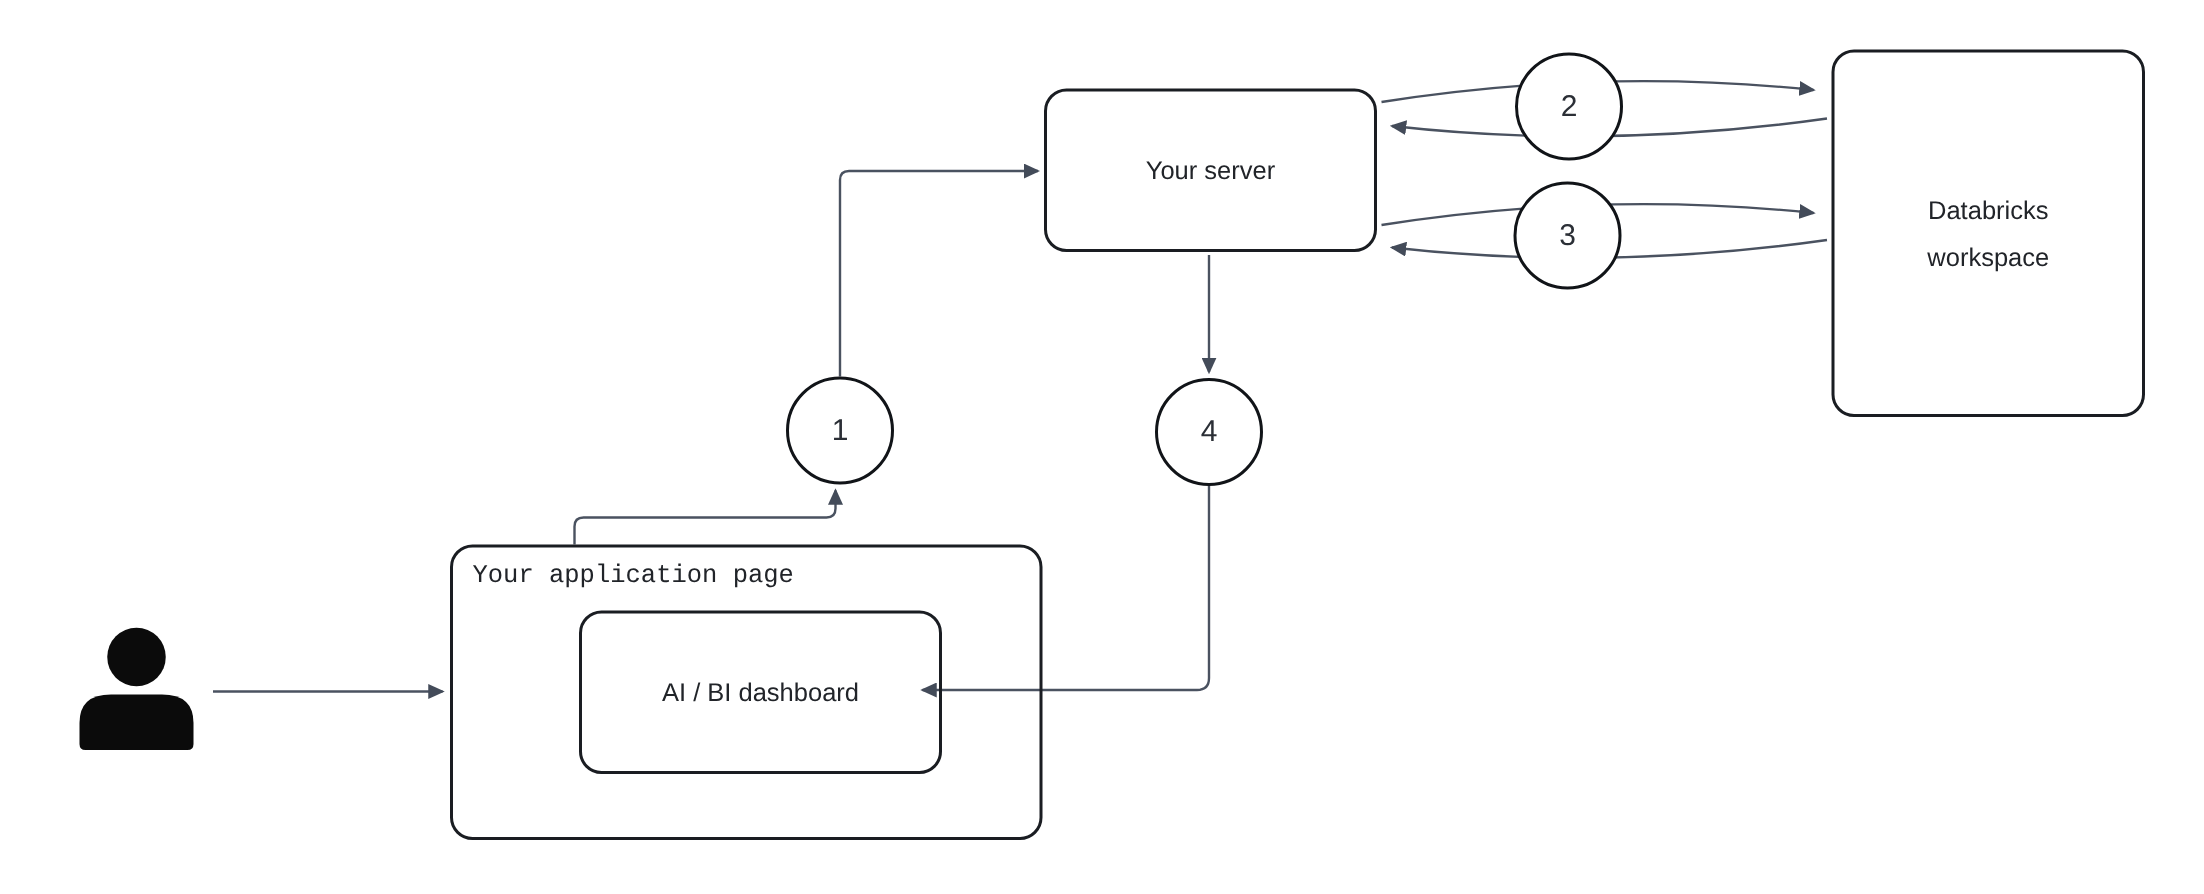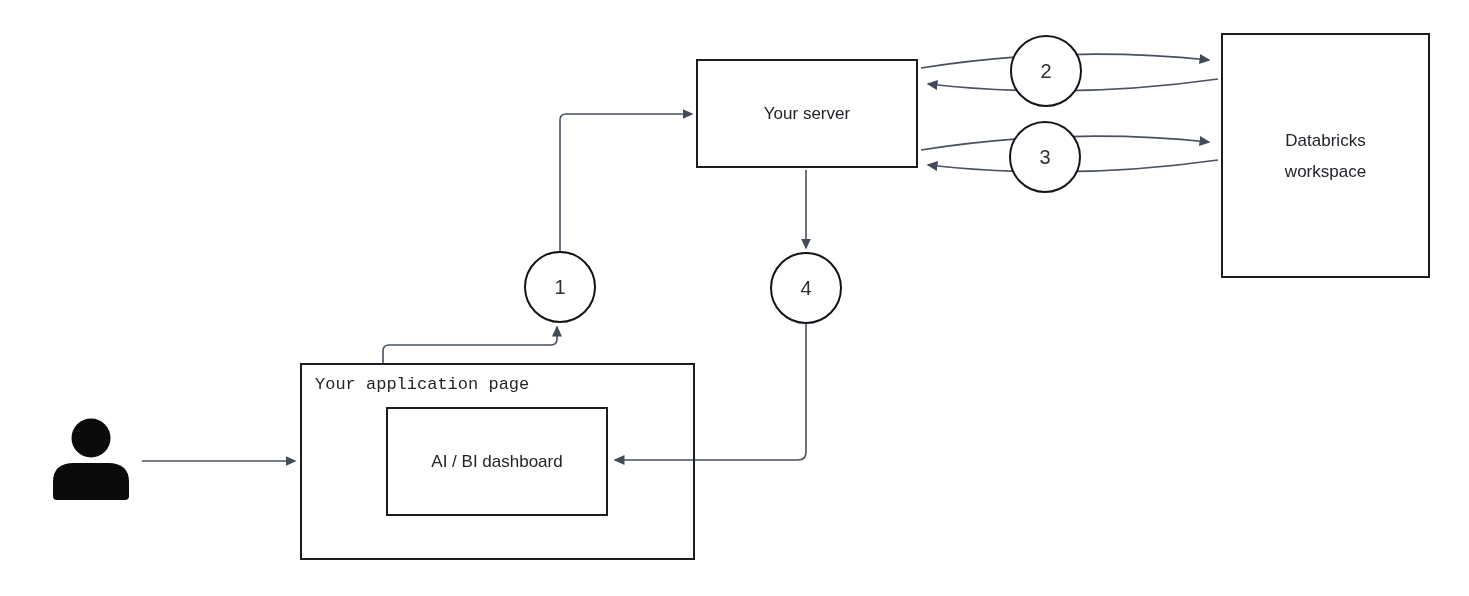--- a/index.html
+++ b/index.html
@@ -20,21 +20,21 @@
     position: absolute;
     left: 0;
     top: 0;
     width: 1469px;
     height: 596px;
     z-index: 1;
   }
   .node-box {
     position: absolute;
     border: 2px solid #1a1d22;
-    border-radius: 0;
+    border-radius: 15px;
     background: transparent;
     box-sizing: border-box;
     z-index: 2;
     display: flex;
     align-items: center;
     justify-content: center;
   }
   .node-label {
     font-size: 17px;
     color: #212429;
@@ -112,21 +112,21 @@
     <svg width="78" height="82" viewBox="0 0 78 82" xmlns="http://www.w3.org/2000/svg">
       <circle cx="39" cy="20" r="19.5" fill="#0b0b0b"></circle>
       <path d="M5 82 Q1 82 1 78 V64 Q1 45 22 45 H56 Q77 45 77 64 V78 Q77 82 73 82 Z" fill="#0b0b0b"></path>
     </svg>
   </div>
 
   <div class="node-box" style="left:300px; top:363px; width:395px; height:197px;font-family:Liberation Mono, monospace;">
     <div class="container-label">Your application page</div>
   </div>
 
-  <div class="node-box" style="left:386px; top:407px; width:222px; height:109px;">
+  <div class="node-box" style="left:386px; top:407px; width:242px; height:109px;">
     <div class="node-label">AI / BI dashboard</div>
   </div>
 
   <div class="node-box" style="left:696px; top:59px; width:222px; height:109px;">
     <div class="node-label">Your server</div>
   </div>
 
   <div class="node-box" style="left:1221px; top:33px; width:209px; height:245px;">
     <div class="node-label databricks-label">Databricks workspace</div>
   </div>

